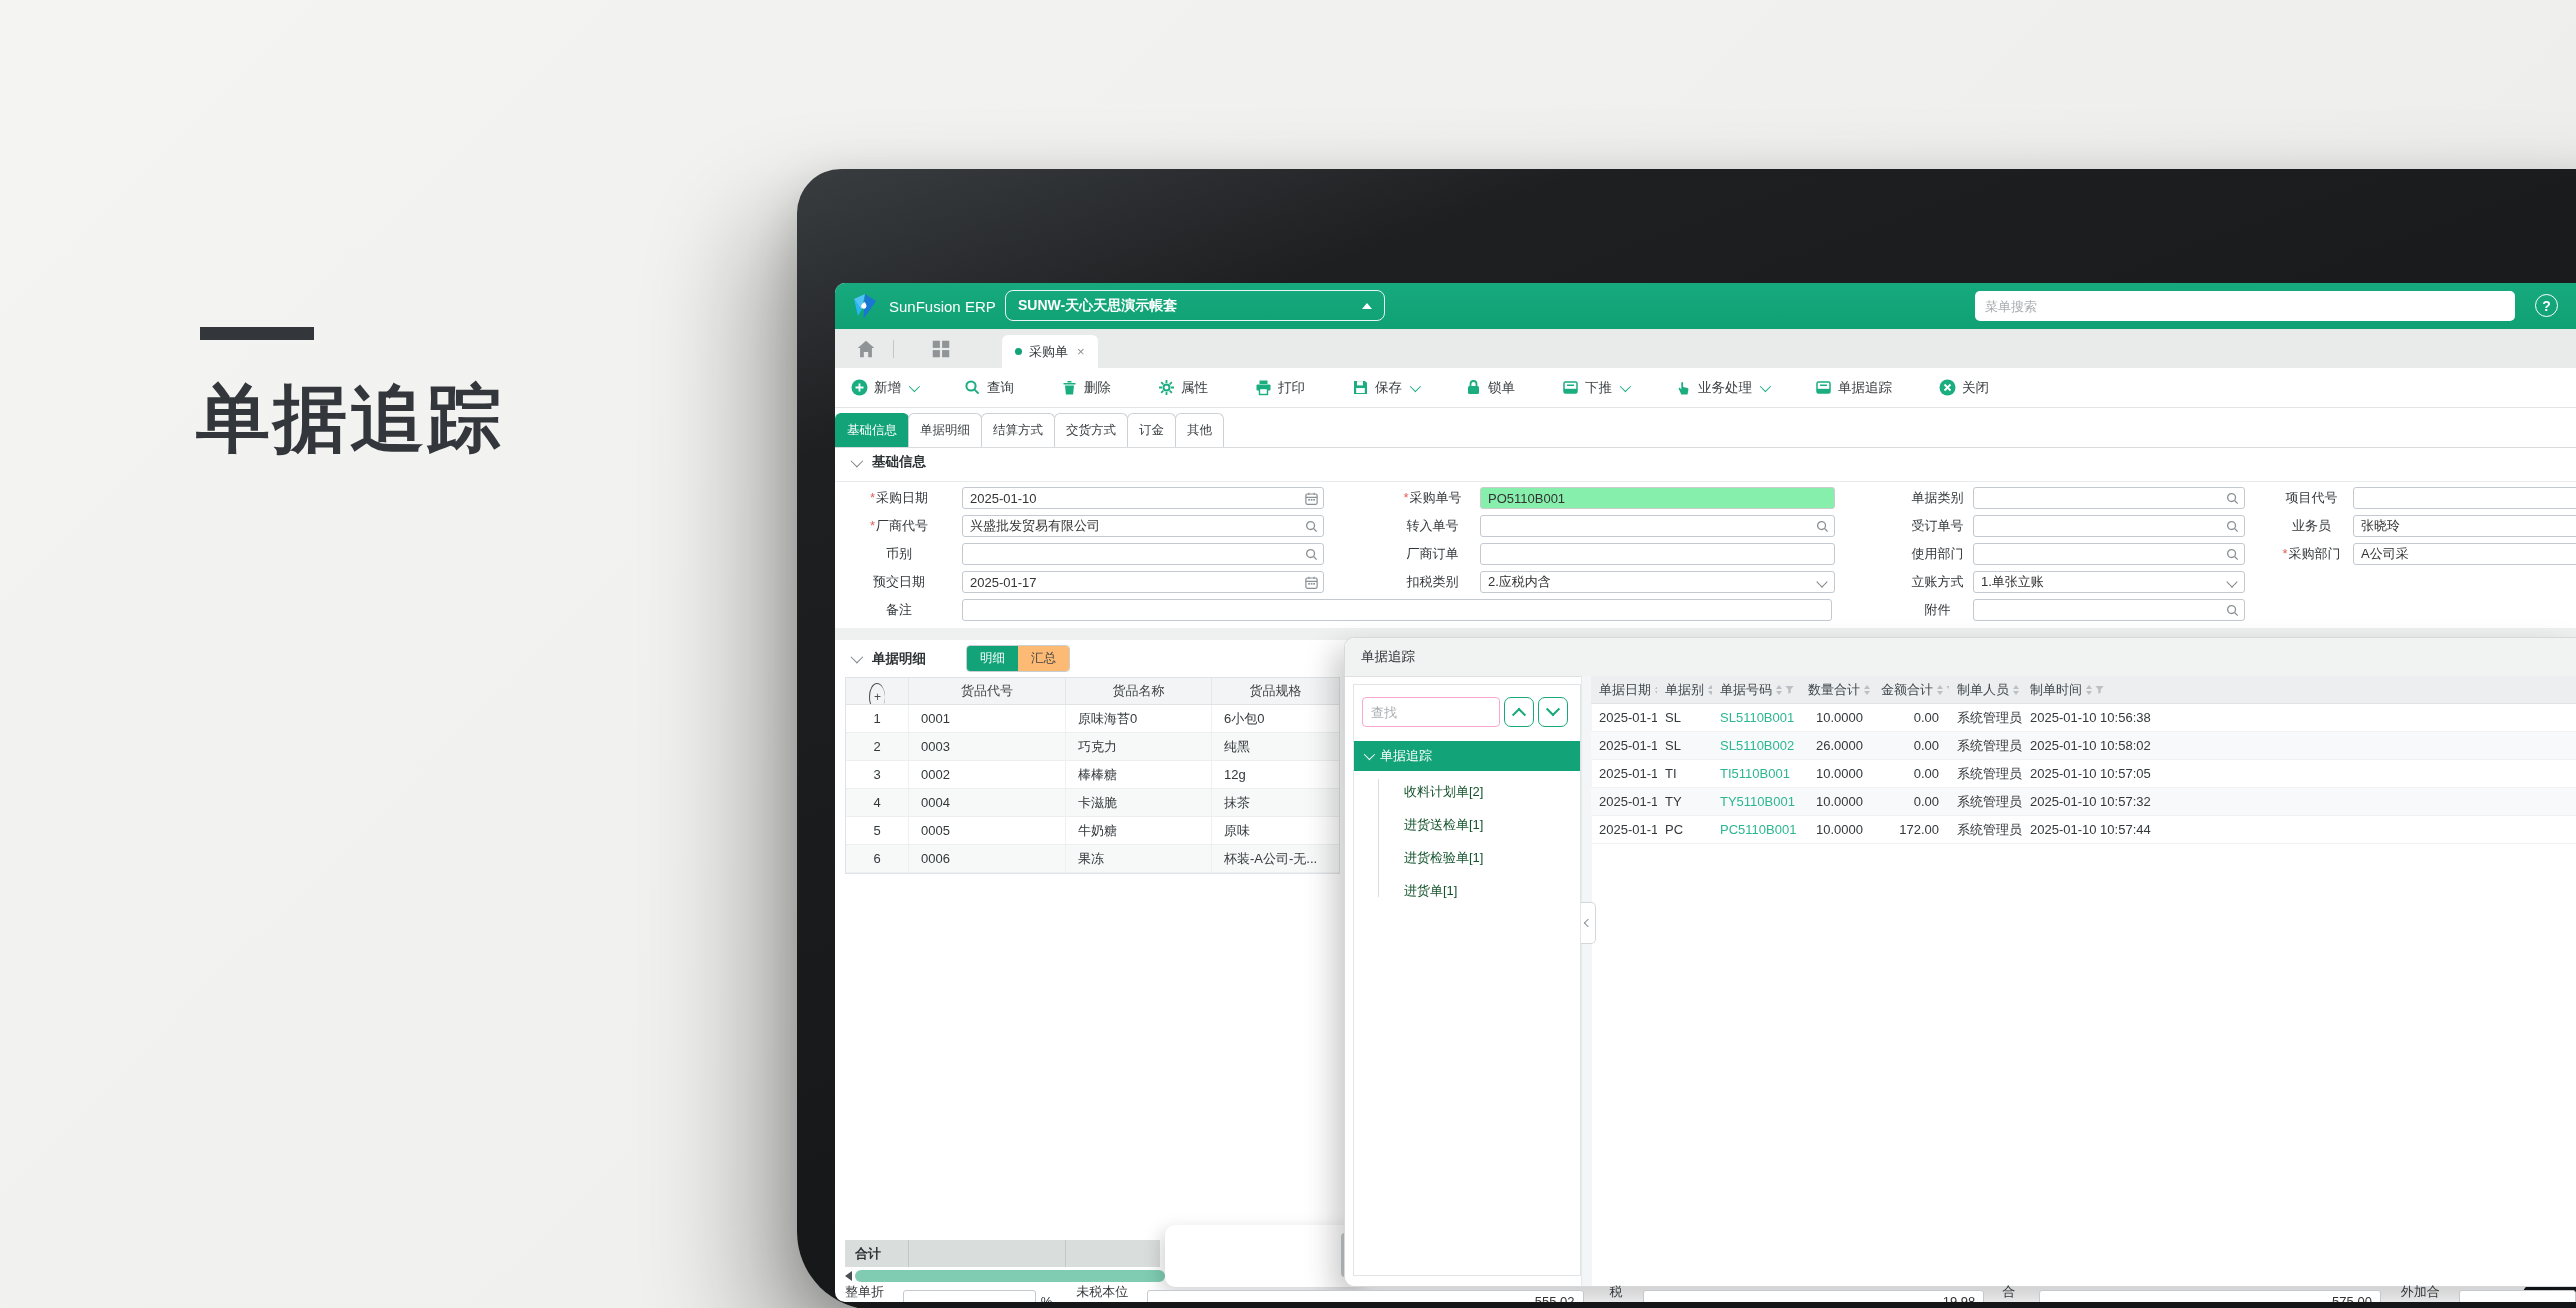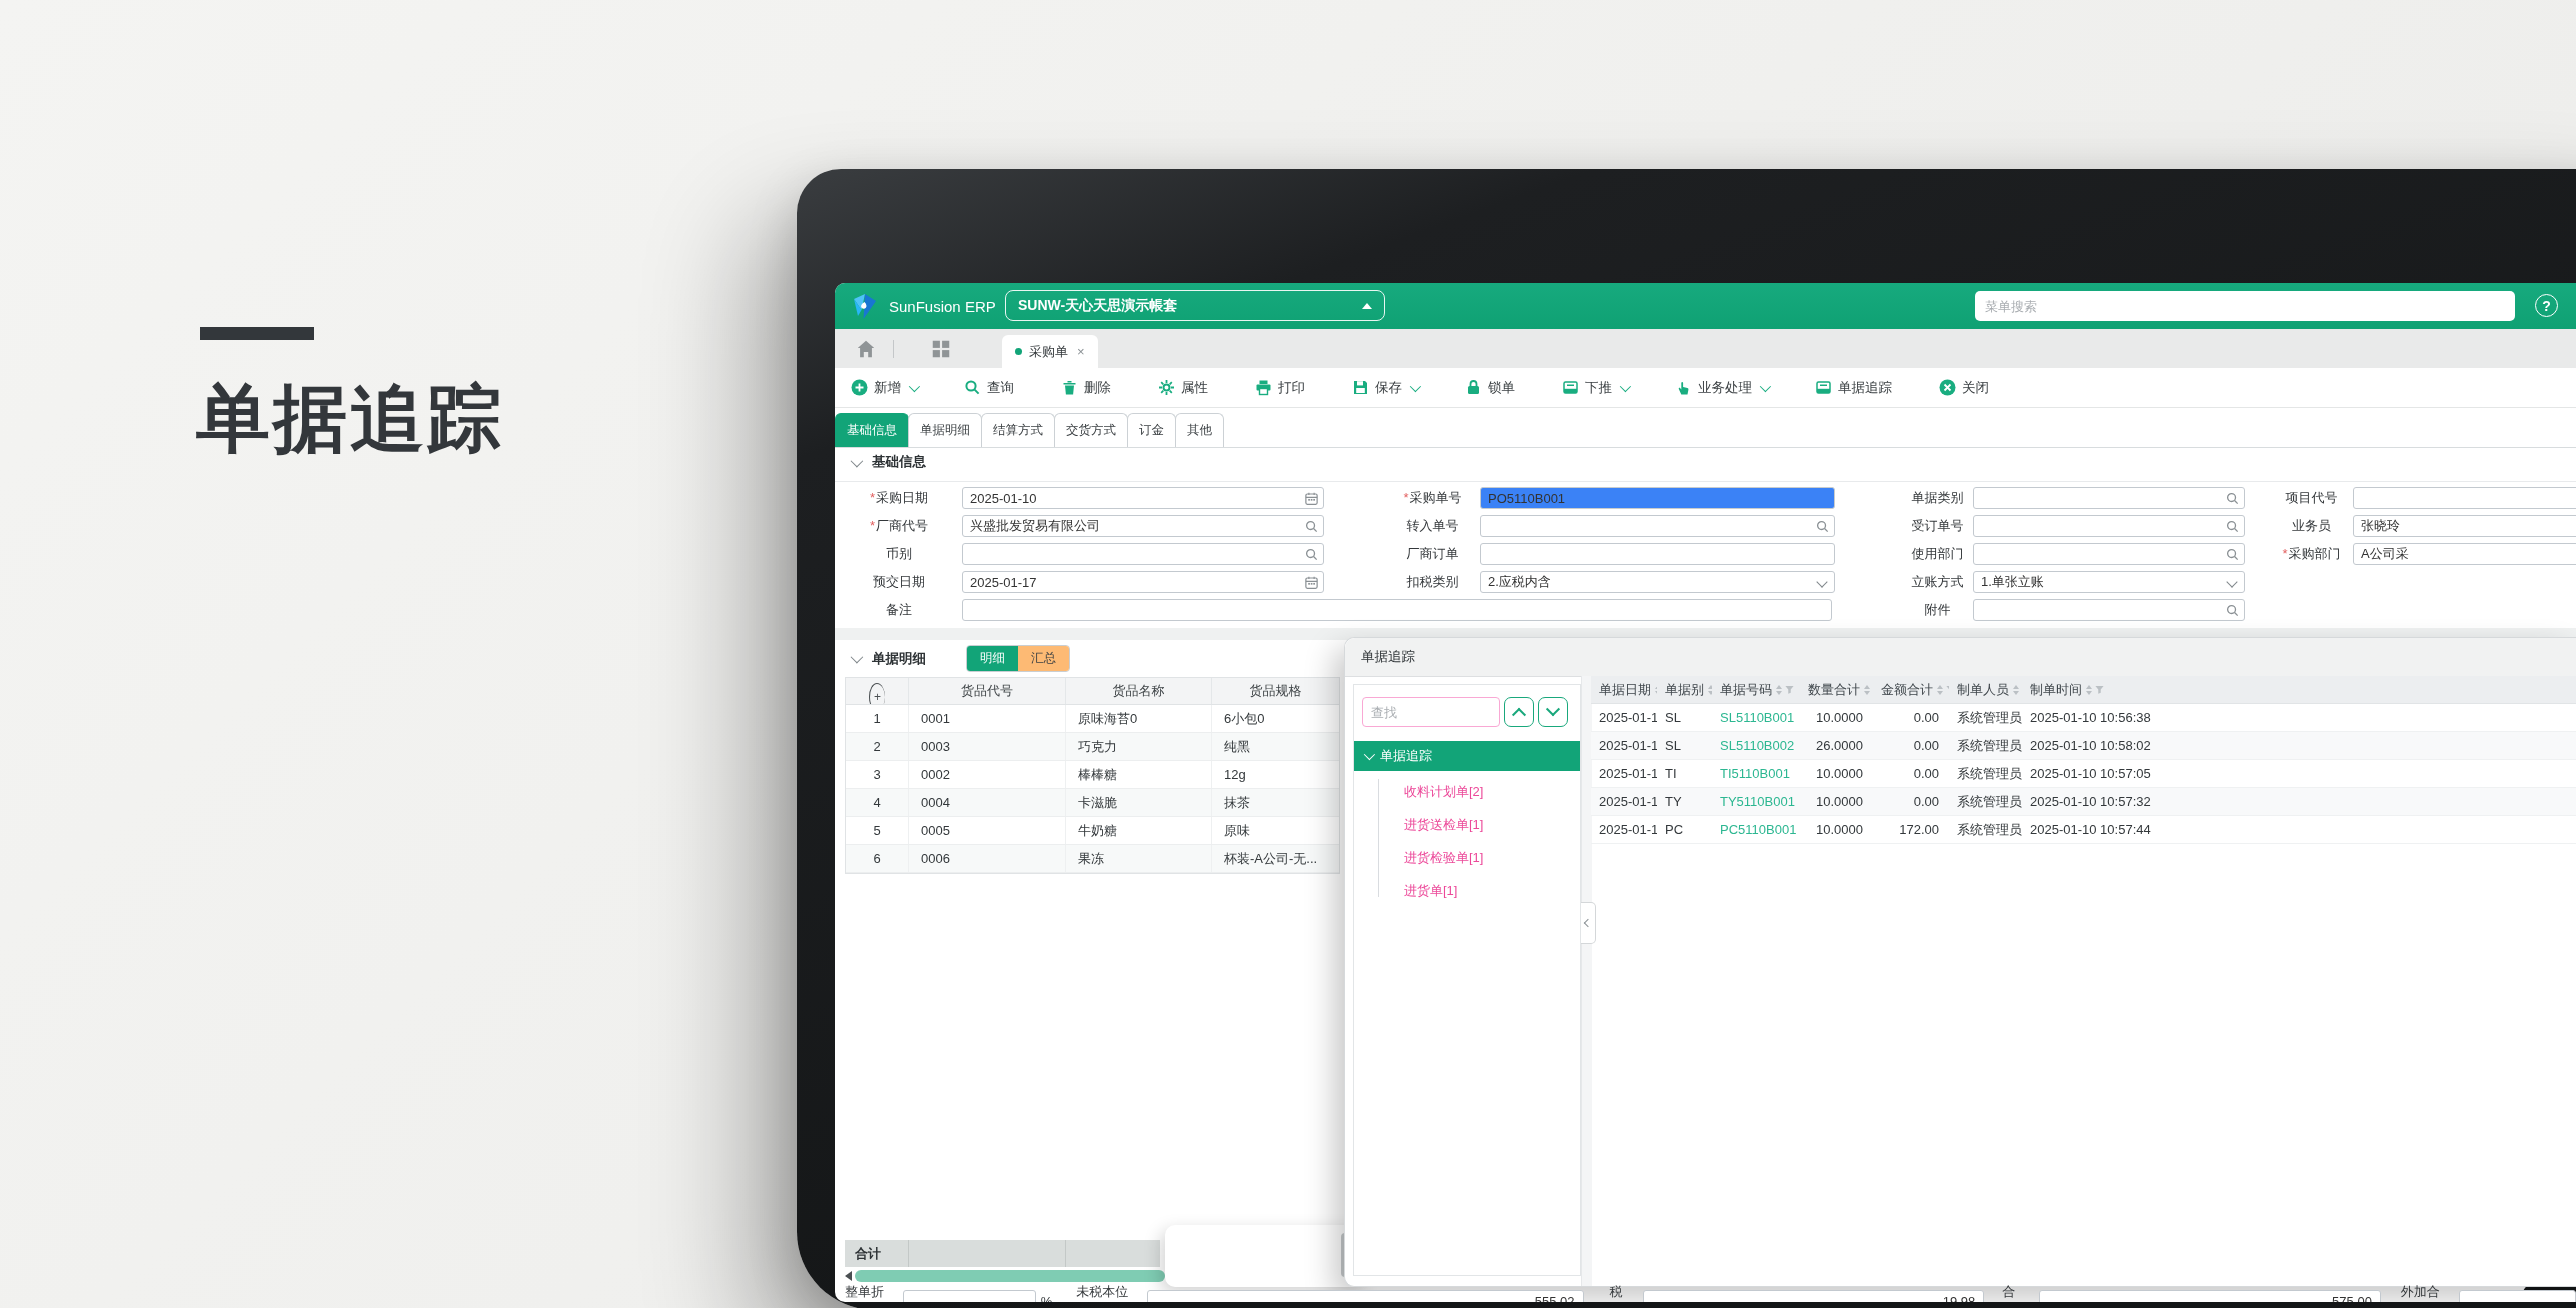--- a/index.html
+++ b/index.html
@@ -65,21 +65,21 @@
   .band{position:absolute;left:0;right:0;top:345px;height:12px;background:#eff1f1}
 
   
   .fcol{position:absolute;top:204px;display:flex;flex-direction:column;gap:6px}
   .frow{display:flex;align-items:center;height:22px}
   .flabel{text-align:center;font-size:13px;color:#34383b;padding-right:9px;white-space:nowrap;box-sizing:border-box}
   .req::before{content:"*";color:#e25f5f;margin-right:1px}
   .finput{position:relative;height:22px;border:1px solid #c3c9cf;border-radius:3px;background:#fff;
           display:flex;align-items:center;padding:0 22px 0 7px;box-sizing:border-box}
   .fval{font-size:13px;color:#333;white-space:nowrap;overflow:hidden}
-  .finput.ro{background:#3b82f6;border-color:#c9cccc}
+  .finput.ro{background:#86efac;border-color:#c9cccc}
   .ficon{position:absolute;right:4px;top:3px;width:15px;height:15px}
   .selchev{position:absolute;right:8px;top:6px;width:7px;height:7px;border-right:1.5px solid #80878b;border-bottom:1.5px solid #80878b;transform:rotate(45deg)}
   .w-c1{width:117px}.w-c2{width:86px}.w-c3{width:62px}.w-c4{width:74px}
 
   
   .itable{position:absolute;left:10px;top:394px;width:493px;border:1px solid #e0e3e5;font-size:13px;background:#fff}
   .ihead{display:grid;grid-template-columns:63px 157px 146px 1fr;height:26px;background:#f3f4f5;
          color:#3f4447;align-items:center;border-bottom:1px solid #e0e3e5}
   .ihead span{text-align:center;border-right:1px solid #e4e7e9;height:26px;line-height:26px;overflow:hidden}
   .ihead span:last-child{border-right:none}
@@ -120,21 +120,21 @@
   .pfind::placeholder{color:#aaaeb2}
   .pbtn{width:30px;height:30px;border:1.6px solid #19a87c;border-radius:7px;background:#fff;display:flex;
         align-items:center;justify-content:center;box-sizing:border-box}
   .pchev-up{width:8px;height:8px;border-left:2px solid #19a87c;border-top:2px solid #19a87c;transform:rotate(45deg) translate(2px,2px)}
   .pchev-dn{width:8px;height:8px;border-right:2px solid #19a87c;border-bottom:2px solid #19a87c;transform:rotate(45deg) translate(-2px,-2px)}
   .troot{margin-top:14px;height:30px;background:#12a478;color:#fff;display:flex;align-items:center;gap:8px;
          padding-left:10px;font-size:13px}
   .tchev{width:7px;height:7px;border-right:1.7px solid #fff;border-bottom:1.7px solid #fff;transform:rotate(45deg) translateY(-2px)}
   .tchildren{position:relative;margin-top:4px}
   .tchildren::before{content:"";position:absolute;left:24px;top:4px;bottom:10px;width:1px;background:#d9dce0}
-  .tchild{height:33px;line-height:33px;padding-left:50px;font-size:13px;color:#ec4899;white-space:nowrap}
+  .tchild{height:33px;line-height:33px;padding-left:50px;font-size:13px;color:#14532d;white-space:nowrap}
   .pdivider{position:absolute;left:236px;top:38px;bottom:0;width:10px;background:#f4f5f6;border-left:1px solid #e6e8ea}
   .collapse-tab{position:absolute;left:236px;top:264px;width:14px;height:40px;background:#fff;border:1px solid #d4d7d9;
                 border-left:none;border-radius:0 5px 5px 0;display:flex;align-items:center;justify-content:center;z-index:2}
   .coll-chev{width:5px;height:5px;border-left:1.5px solid #8a9094;border-bottom:1.5px solid #8a9094;transform:rotate(45deg)}
   .ptable{position:absolute;left:246px;top:38px;right:0;bottom:0;overflow:hidden;font-size:13px}
   .phead{display:grid;grid-template-columns:66px 55px 88px 73px 76px 73px 130px 1fr;height:27px;background:#eceef0;
          color:#3f464b;align-items:center;border-bottom:1px solid #e1e4e6}
   .phcell{display:flex;align-items:center;padding-left:8px;height:27px;box-sizing:border-box;white-space:nowrap;overflow:hidden}
   .sorts{display:inline-flex;flex-direction:column;gap:2px;margin:0 3px 0 4px}
   .sorts i{display:block;width:0;height:0;border-left:3.5px solid transparent;border-right:3.5px solid transparent}

